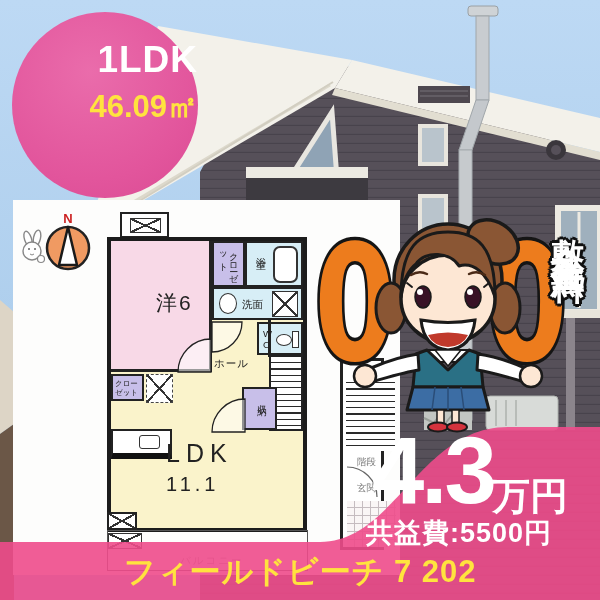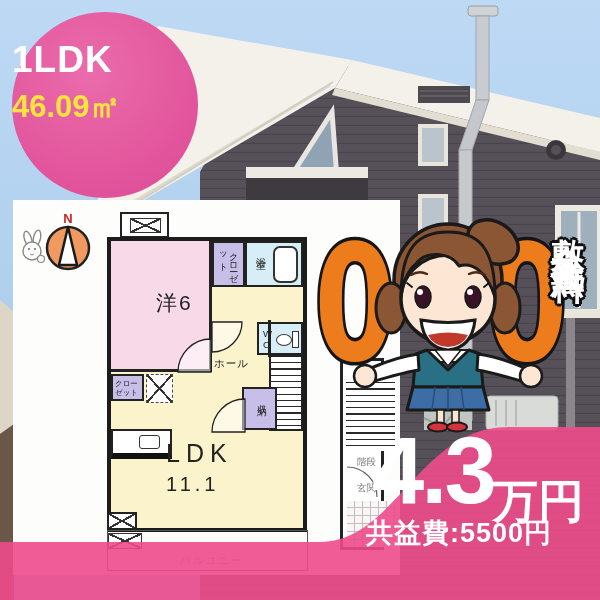--- a/index.html
+++ b/index.html
@@ -26,28 +26,28 @@
     repeating-linear-gradient(90deg,transparent 0 7px,#c5bcc0 7px 8px);}
 
   
   .promo-svg{left:315px;top:202px;z-index:20;}
   .v-promo{left:551px;top:212px;z-index:25;writing-mode:vertical-rl;text-orientation:upright;
     font-size:34px;font-weight:bold;color:#fff;letter-spacing:6px;line-height:1;
     text-shadow:-2px -2px 0 #111,2px -2px 0 #111,-2px 2px 0 #111,2px 2px 0 #111,
                 0 -3px 0 #111,0 3px 0 #111,-3px 0 0 #111,3px 0 0 #111;}
   .pink-wave{left:0;top:0;z-index:30;pointer-events:none;}
   .rent-num{left:372px;top:424px;z-index:40;font-size:94px;font-weight:bold;color:#fff;line-height:1;letter-spacing:-3px;}
-  .rent-unit{left:492px;top:471px;z-index:40;font-size:46px;font-weight:bold;color:#fff;}
+  .rent-unit{left:492px;top:471px;z-index:40;font-size:38px;font-weight:bold;color:#fff;}
   .fee{left:366px;top:515px;z-index:40;font-size:27px;font-weight:bold;color:#fff;letter-spacing:1px;}
   .prop-name{left:124px;top:551px;z-index:40;font-size:31px;font-weight:bold;color:#ffe33e;letter-spacing:1px;}
 
   
   .badge{left:12px;top:12px;width:186px;height:186px;border-radius:50%;z-index:50;
     background:radial-gradient(circle at 42% 32%,#ea6cab 0%,#e2559c 65%,#da4a93 100%);
-    text-align:left;box-sizing:border-box;padding-top:27px;}
+    text-align:right;box-sizing:border-box;padding-top:27px;}
   .badge-type{font-size:37px;font-weight:bold;color:#fff;letter-spacing:1px;}
   .badge-loc{font-size:28px;color:#fff;margin-top:7px;}
   .badge-area{font-size:31px;font-weight:bold;color:#ffe33e;margin-top:5px;}
 </style>
 </head>
 <body>
 
 <div class="stage">
 
   <svg class="abs" width="600" height="600" viewBox="0 0 600 600" style="z-index:0;">
@@ -137,20 +137,25 @@
 
       <div class="abs room b2" style="left:101px;top:0;width:33px;height:46px;background:#c8bfe9;">
         <div class="rlabel vtext" style="left:4px;top:3px;height:40px;font-size:9px;letter-spacing:0.5px;">クローゼット</div>
       </div>
 
       <div class="abs room b2" style="left:134px;top:0;width:58px;height:46px;background:#d7eef6;">
         <div class="rlabel vtext" style="left:8px;top:6px;height:36px;font-size:10px;letter-spacing:2px;">浴室</div>
         <div class="abs room" style="right:3px;top:3px;width:25px;height:37px;background:#fff;border:2px solid #333;border-radius:7px;"></div>
       </div>
 
+      <div class="abs room b2" style="left:101px;top:46px;width:91px;height:33px;background:#d7eef6;">
+        <div class="abs room" style="left:5px;top:4px;width:18px;height:21px;background:#fff;border:1.5px solid #333;border-radius:50%;"></div>
+        <div class="rlabel" style="left:28px;top:9px;font-size:10.5px;">洗面</div>
+        <div class="abs room xbox" style="left:58px;top:2px;width:26px;height:26px;border:1.5px solid #333;"></div>
+      </div>
 
       <div class="abs room b2" style="left:146px;top:81px;width:46px;height:33px;background:#d7eef6;">
         <div class="rlabel" style="left:4px;top:4px;width:11px;font-size:9.5px;word-break:break-all;line-height:1.2;">WC</div>
         <div class="abs room" style="left:17px;top:10px;width:16px;height:12px;background:#fff;border:1.5px solid #333;border-radius:50%;"></div>
         <div class="abs room" style="right:2px;top:7px;width:7px;height:17px;background:#fff;border:1.5px solid #333;"></div>
       </div>
 
       <div class="rlabel" style="left:103px;top:116px;font-size:10.5px;letter-spacing:1px;">ホール</div>
       <div class="abs" style="left:157px;top:79px;width:3px;height:37px;background:#222;"></div>
 
@@ -244,19 +249,20 @@
 
   <div class="abs v-promo">敷金礼金無料</div>
 
   <svg class="abs pink-wave" width="600" height="600" viewBox="0 0 600 600">
     <path d="M0,542 L320,542 C395,542 420,427 508,427 L600,427 L600,600 L0,600 Z" fill="#ee4b8b" fill-opacity="0.9"></path>
   </svg>
 
   <div class="abs rent-num">4.3</div>
   <div class="abs rent-unit">万円</div>
   <div class="abs fee">共益費:5500円</div>
+  <div class="abs prop-name">フィールドビーチ 7 202</div>
 
   <div class="abs badge">
     <div class="badge-type">1LDK</div>
     <div class="badge-area">46.09㎡</div>
   </div>
 
 </div>
 
 </body></html>

